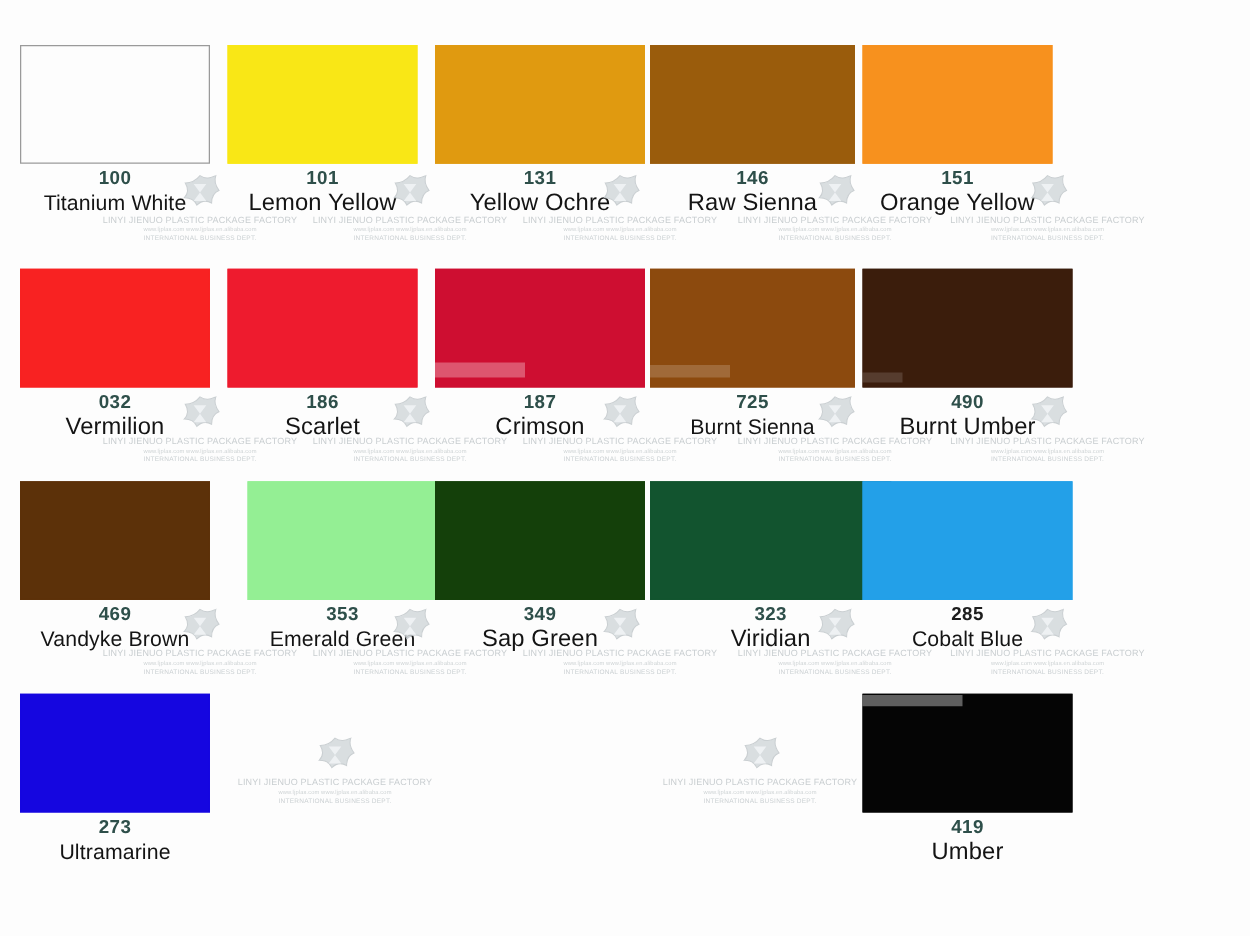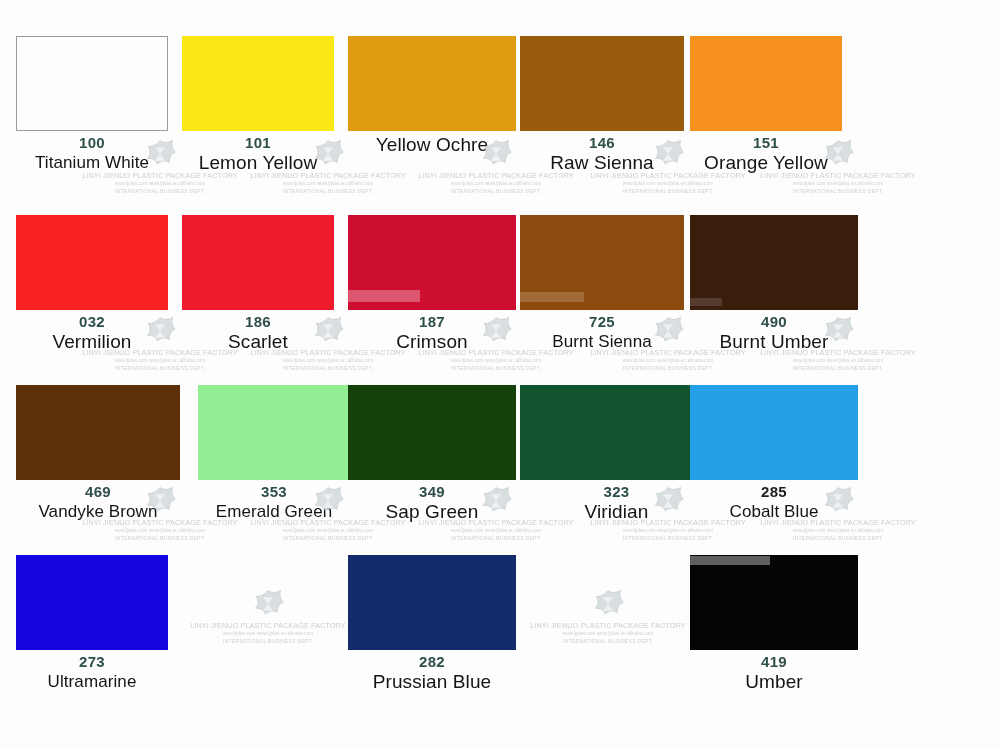--- a/index.html
+++ b/index.html
@@ -130,20 +130,21 @@
       <div class="cell" style="left: 182px; top: 36px; width: 152px;">
         <div class="chip" style="background: rgb(249, 231, 22); border-color: rgb(249, 231, 22);"></div>
         <div class="cap">
           <span class="code">101</span>
           <span class="name big">Lemon Yellow</span>
         </div>
       </div>
       <div class="cell" style="left: 348px; top: 36px; width: 168px;">
         <div class="chip" style="background: rgb(224, 154, 16); border-color: rgb(224, 154, 16);"></div>
         <div class="cap">
+          <span class="code">131</span>
           <span class="name big">Yellow Ochre</span>
         </div>
       </div>
       <div class="cell" style="left: 520px; top: 36px; width: 164px;">
         <div class="chip" style="background: rgb(154, 92, 12); border-color: rgb(154, 92, 12);"></div>
         <div class="cap">
           <span class="code">146</span>
           <span class="name big">Raw Sienna</span>
         </div>
       </div>
@@ -182,21 +183,21 @@
           <span class="name">Burnt Sienna</span>
         </div>
       </div>
       <div class="cell" style="left: 690px; top: 215px; width: 168px;">
         <div class="chip" style="background: rgb(59, 29, 12); border-color: rgb(59, 29, 12);"></div>
         <div class="cap">
           <span class="code">490</span>
           <span class="name big">Burnt Umber</span>
         </div>
       </div>
-      <div class="cell" style="left: 16px; top: 385px; width: 164px;">
+      <div class="cell" style="left: 16px; top: 385px; width: 152px;">
         <div class="chip" style="background: rgb(92, 49, 9); border-color: rgb(92, 49, 9);"></div>
         <div class="cap">
           <span class="code">469</span>
           <span class="name">Vandyke Brown</span>
         </div>
       </div>
       <div class="cell" style="left: 182px; top: 385px; width: 152px; padding-left: 16px;">
         <div class="chip" style="background: rgb(148, 239, 148); border-color: rgb(148, 239, 148);"></div>
         <div class="cap">
           <span class="code">353</span>
@@ -222,27 +223,20 @@
         <div class="cap">
           <span class="code dark">285</span>
           <span class="name">Cobalt Blue</span>
         </div>
       </div>
       <div class="cell" style="left: 16px; top: 555px; width: 152px;">
         <div class="chip" style="background: rgb(21, 6, 224); border-color: rgb(21, 6, 224);"></div>
         <div class="cap">
           <span class="code">273</span>
           <span class="name">Ultramarine</span>
-        </div>
-      </div>
-      <div class="cell" style="left: 348px; top: 555px; width: 168px;">
-        <div class="chip" style="background: rgb(20, 44, 109); border-color: rgb(20, 44, 109);"></div>
-        <div class="cap">
-          <span class="code">282</span>
-          <span class="name big">Prussian Blue</span>
         </div>
       </div>
       <div class="cell" style="left: 690px; top: 555px; width: 168px;">
         <div class="chip" style="background: rgb(5, 5, 5); border-color: rgb(5, 5, 5);"></div>
         <div class="cap">
           <span class="code">419</span>
           <span class="name big">Umber</span>
         </div>
       </div>
       <div class="band" style="left: 348px; top: 290px; width: 72px; height: 12px; background: rgba(255, 255, 255, 0.3);"></div>

